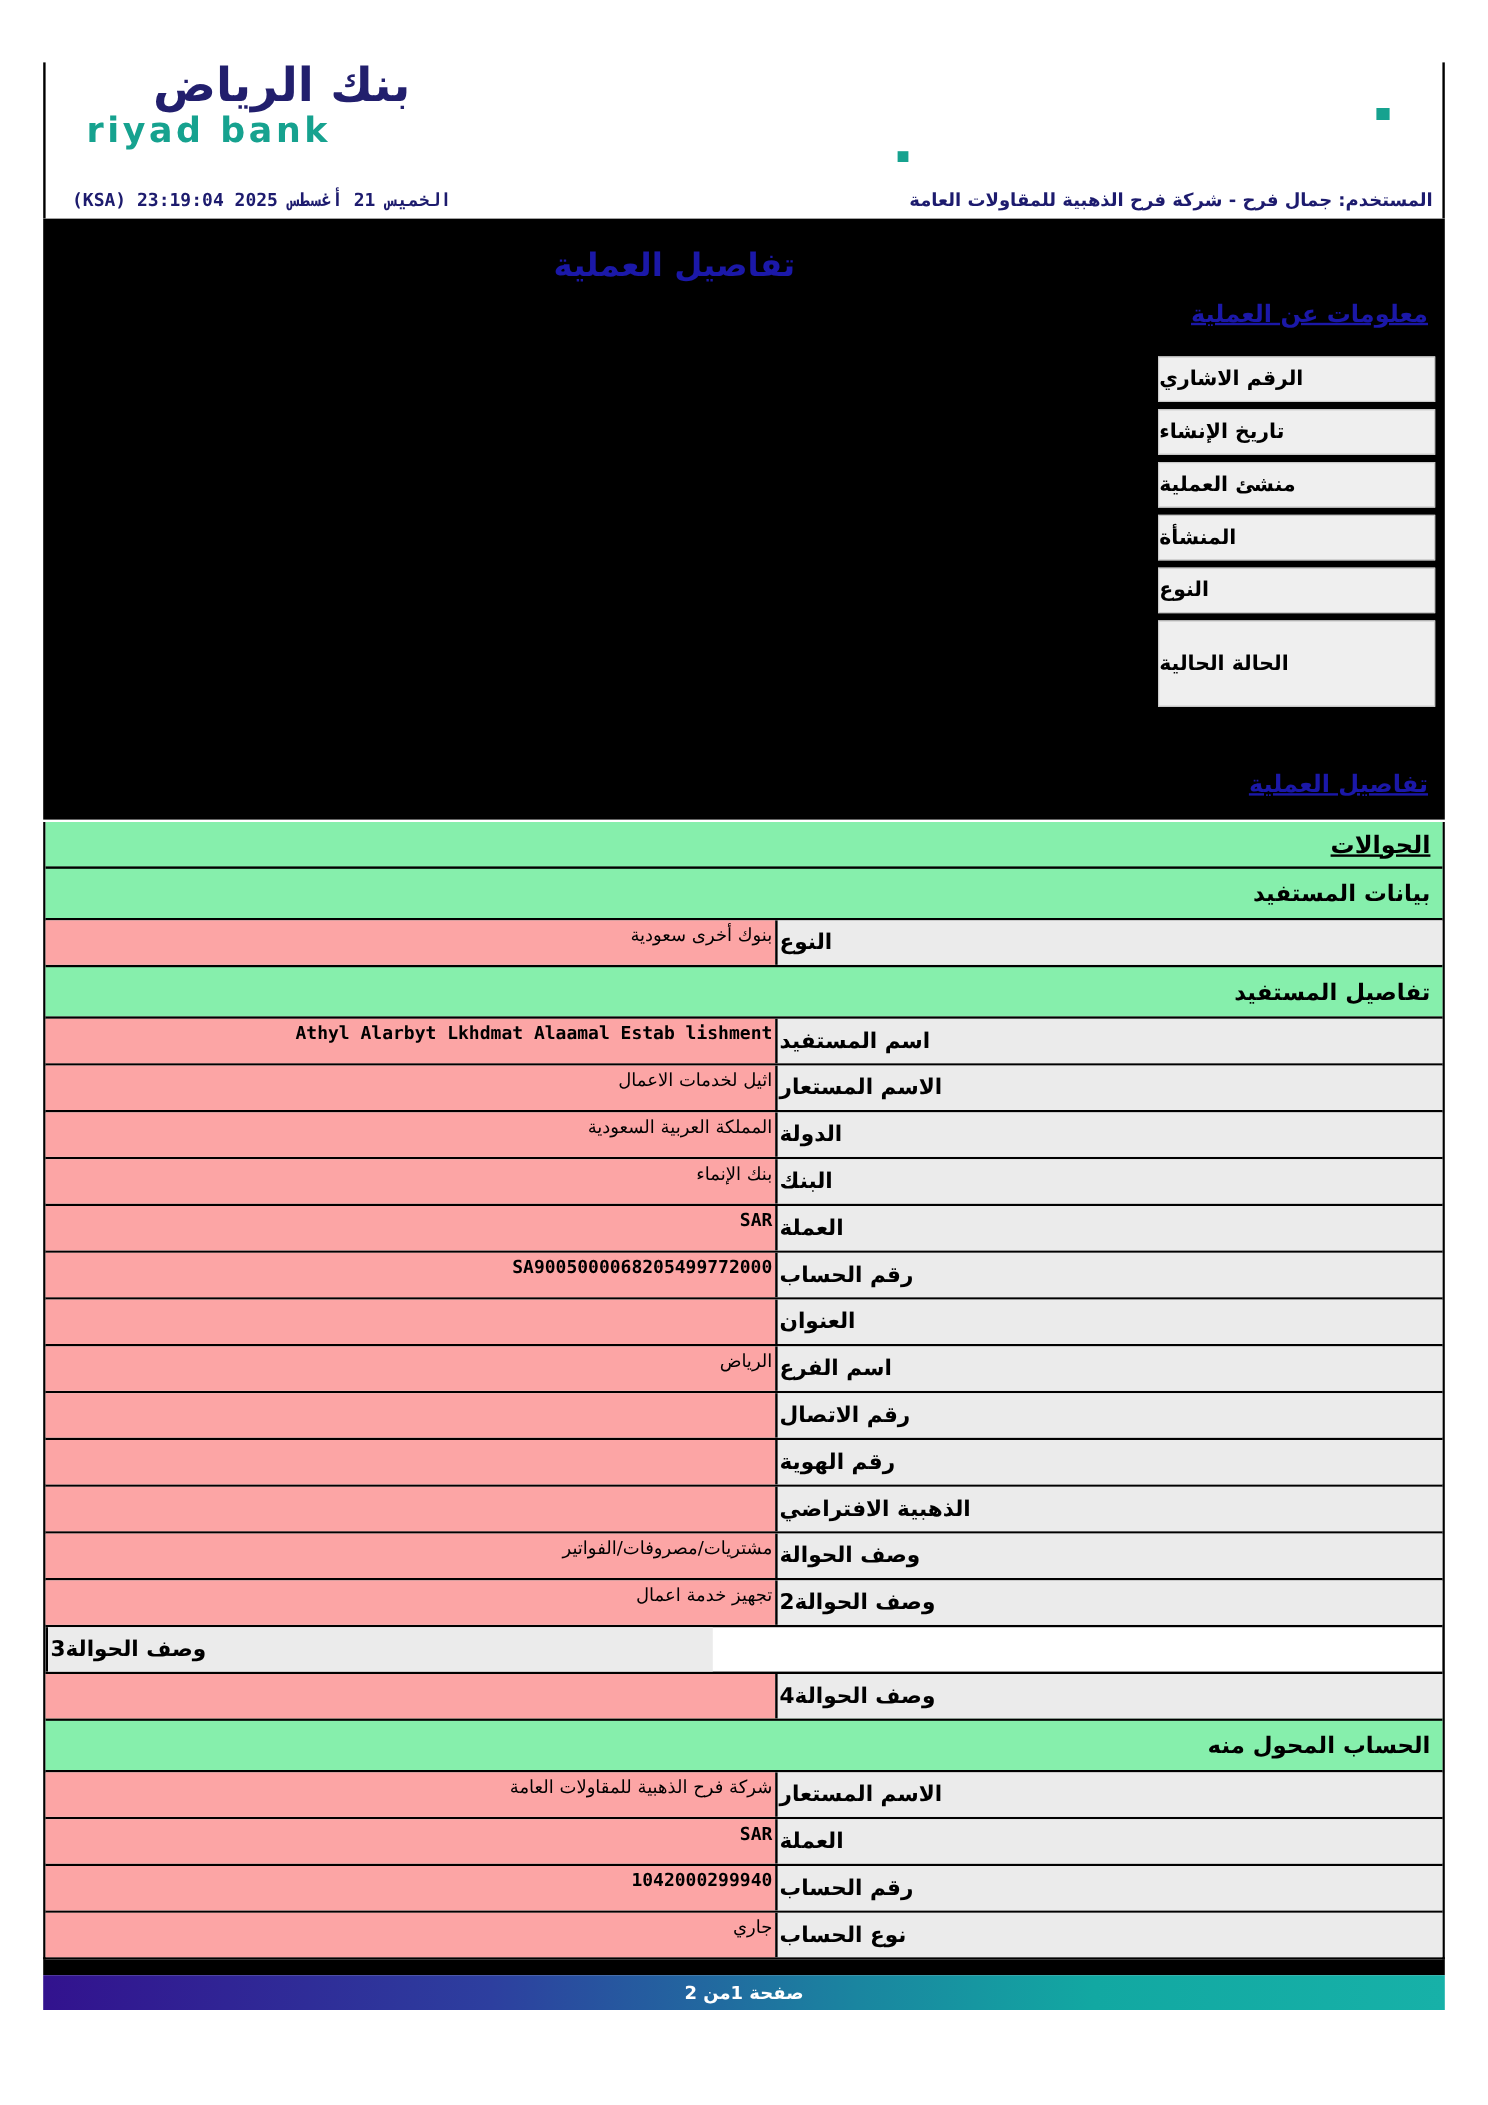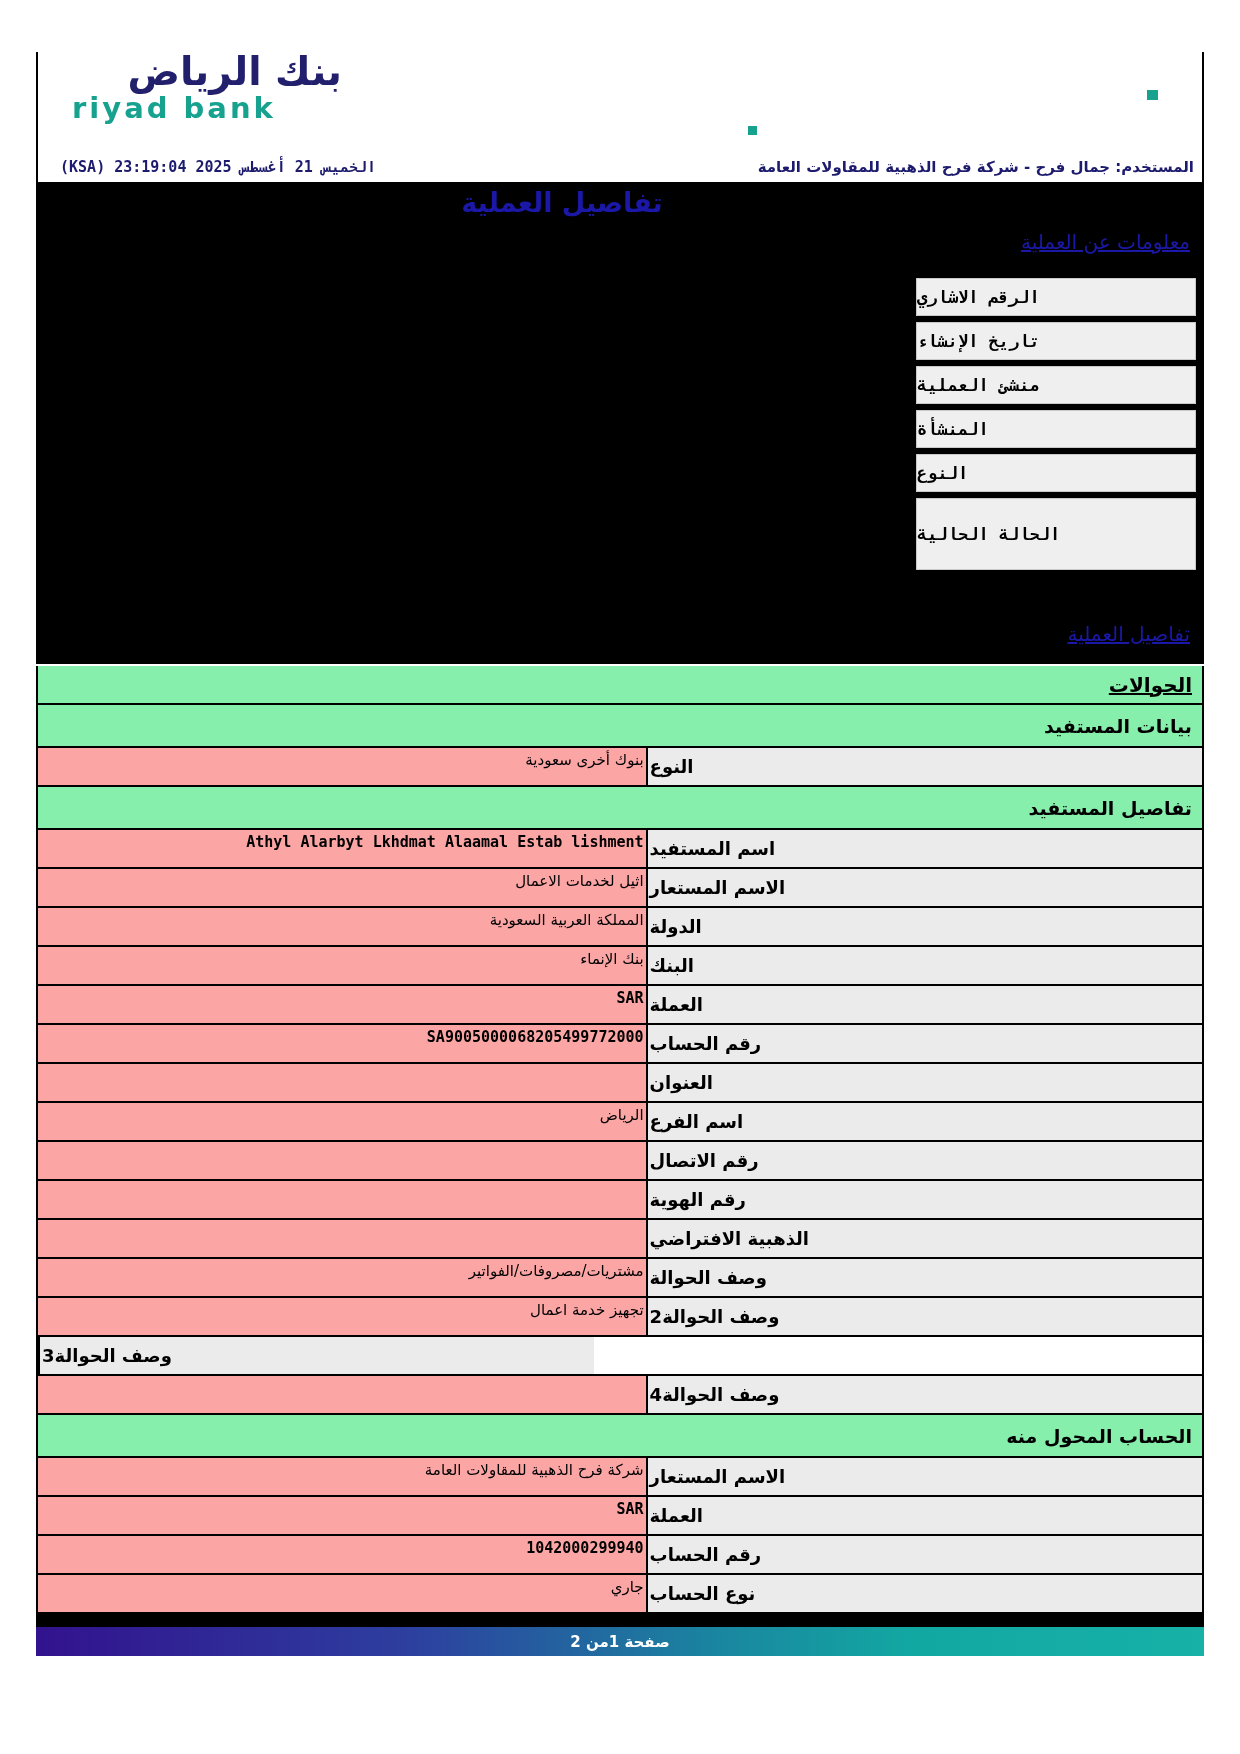--- a/index.html
+++ b/index.html
@@ -13,25 +13,25 @@
   .logo-ar { font-size:39px; font-weight:bold; color:#221f6d; direction:rtl; line-height:1.05; letter-spacing:1px; }
   .logo-en { font-size:29px; font-weight:bold; color:#16a28f; letter-spacing:3px; line-height:1; margin-top:1px; }
   .hdr-line { position:absolute; left:0; right:0; bottom:6px; display:flex; justify-content:space-between; align-items:flex-end; padding:0 8px 0 22px; color:#1d1b6e; font-size:15px; font-weight:bold; }
   .dt { font-family:"DejaVu Sans Mono","DejaVu Sans",monospace; direction:rtl; }
   .usr { direction:rtl; }
   .sq { position:absolute; background:#16a28f; }
   .sq1 { width:11px; height:10px; left:1109px; top:38px; }
   .sq2 { width:9px; height:9px; left:710px; top:74px; }
 
   
-  .panel { background:#000; padding:5px 0 18px 0; }
+  .panel { background:#000; padding:24px 0 18px 0; }
   .panel-title { text-align:center; position:relative; left:-58px; color:#1b18a8; font-size:27px; font-weight:bold; direction:rtl; }
-  .panel-sub { text-align:right; padding-right:14px; color:#1b18a8; font-size:20px; font-weight:normal; text-decoration:underline; direction:rtl; margin-top:12px;margin-left:13px; }
+  .panel-sub { text-align:right; padding-right:14px; color:#1b18a8; font-size:20px; font-weight:bold; text-decoration:underline; direction:rtl; margin-top:12px;margin-left:13px; }
   .panel-sub.second { margin-top:52px; }
-  .op-table { width:280px; margin:24px 8px 0 auto;font-family:Liberation Mono, monospace; }
+  .op-table { width:231px; margin:24px 8px 0 auto; }
   .op-row { background:#efefef; border:1px solid #c9c9c9; height:38px; margin-bottom:6px; display:flex; align-items:center; justify-content:flex-end; padding-right:12px; font-weight:bold; font-size:17px; color:#000; direction:rtl; }
   .op-row.tall { height:72px; }
 
   
   .t { border:2px solid #000; border-top:none; margin-top:2px; background:#fff; }
   .t-row { display:flex; border-top:2px solid #000; min-height:39px; }
   .t-val { width:52.2%; display:flex; justify-content:flex-end; padding:3px 2px; background:#fca5a5; font-size:15px; }
   .t-lbl { width:47.8%; border-left:2px solid #000; background:#ebebeb; display:flex; align-items:center; justify-content:flex-start; padding:3px 4px 3px 2px; font-weight:bold; font-size:18px; }
   .sec-row { background:#86efac; border-top:2px solid #000; min-height:43px; display:flex; align-items:center; justify-content:flex-end; padding:2px 10px 2px 2px; font-weight:bold; font-size:19px; }
   .hwl-row { min-height:37px; font-size:20px; border-top:none; }

